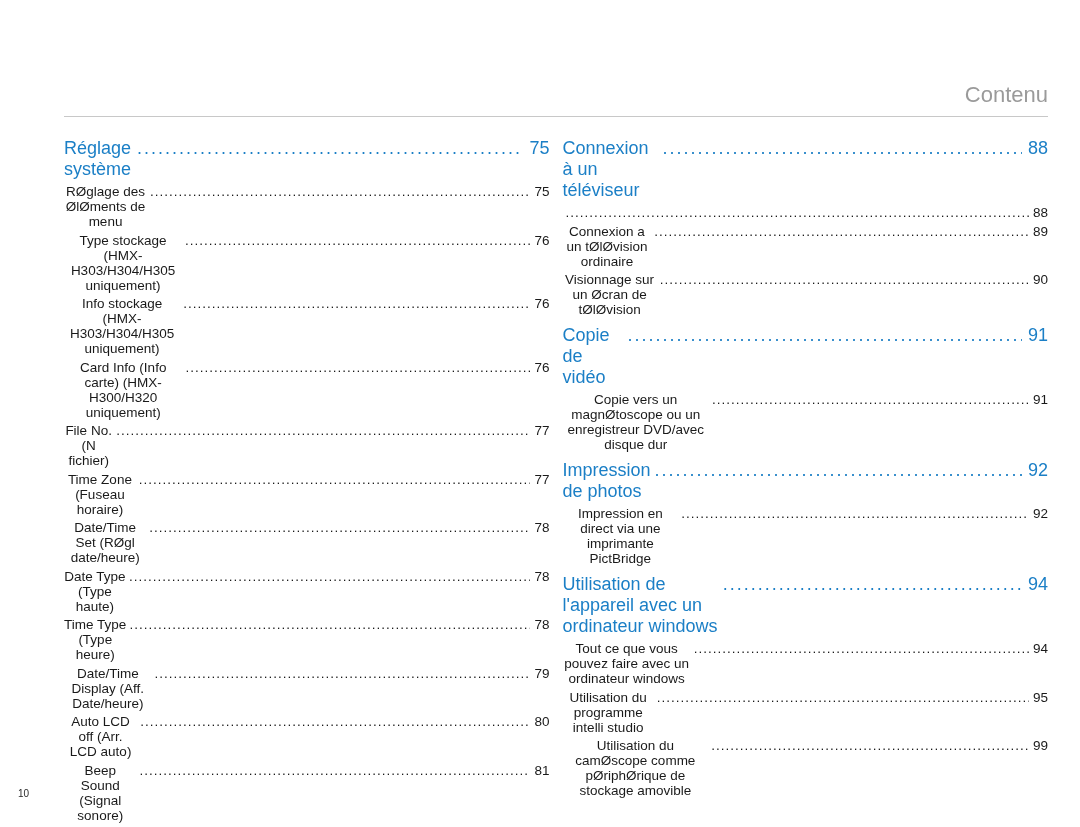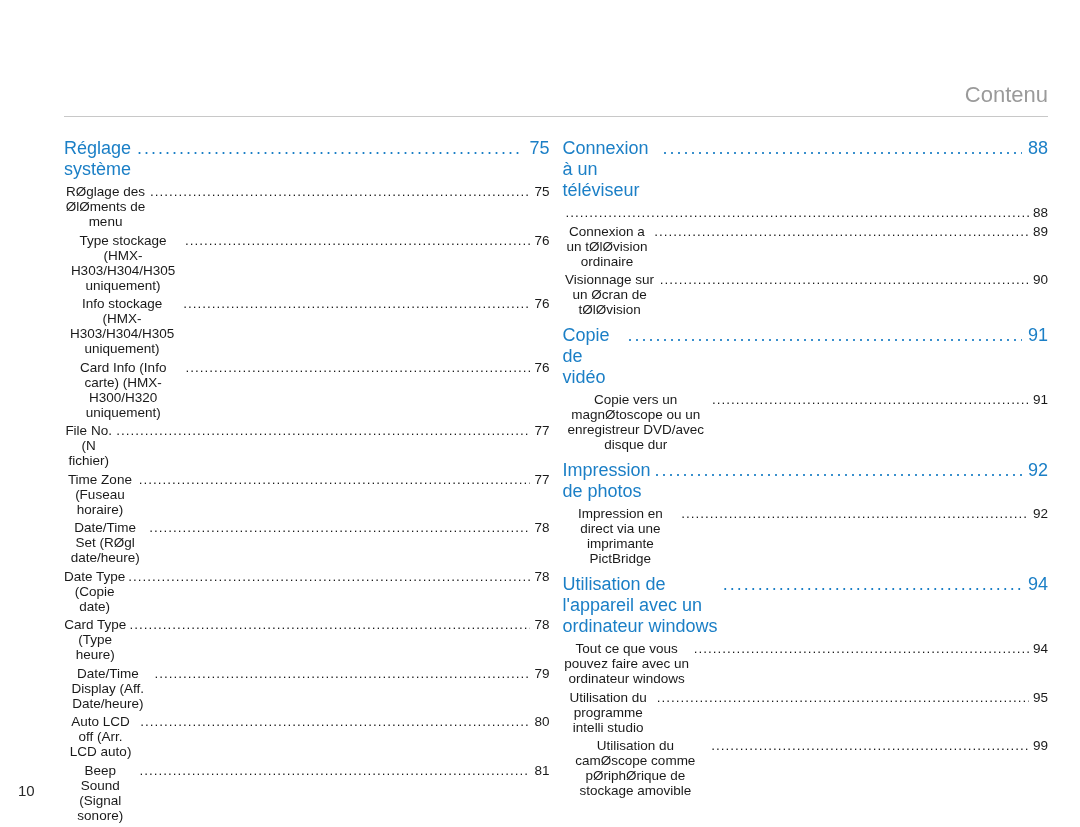--- a/index.html
+++ b/index.html
@@ -86,21 +86,21 @@
     white-space: nowrap;
     color: #1a1a1a;
     font-size: 13.5px;
     letter-spacing: 1px;
     padding: 0 3px;
   }
   .page-number-left {
     position: absolute;
     left: 18px;
     bottom: 28px;
-    font-size: 15px;
+    font-size: 10px;
     color: #2a2a2a;
   }
 </style>
 </head>
 <body>
 
 <div class="page">
 
   <div class="header">
     <span>Contenu</span>
@@ -142,26 +142,26 @@
           <span class="s-text">Time Zone (Fuseau horaire)</span>
           <span class="leader">...............................................................................................................................................................................................</span>
           <span class="s-page">77</span>
         </div>
         <div class="sub">
           <span class="s-text">Date/Time Set (RØgl date/heure)</span>
           <span class="leader">...............................................................................................................................................................................................</span>
           <span class="s-page">78</span>
         </div>
         <div class="sub">
-          <span class="s-text">Date Type (Copie date)</span>
+          <span class="s-text">Date Type (Type haute)</span>
           <span class="leader">...............................................................................................................................................................................................</span>
           <span class="s-page">78</span>
         </div>
         <div class="sub">
-          <span class="s-text">Card Type (Type heure)</span>
+          <span class="s-text">Time Type (Type heure)</span>
           <span class="leader">...............................................................................................................................................................................................</span>
           <span class="s-page">78</span>
         </div>
         <div class="sub">
           <span class="s-text">Date/Time Display (Aff. Date/heure)</span>
           <span class="leader">...............................................................................................................................................................................................</span>
           <span class="s-page">79</span>
         </div>
         <div class="sub">
           <span class="s-text">Auto LCD off (Arr. LCD auto)</span>

